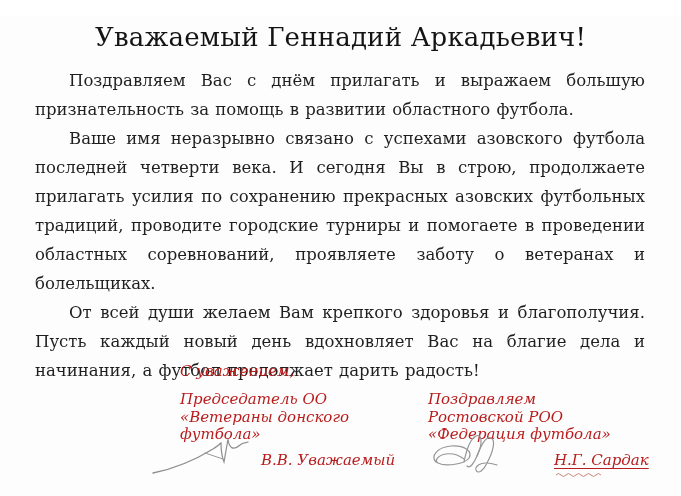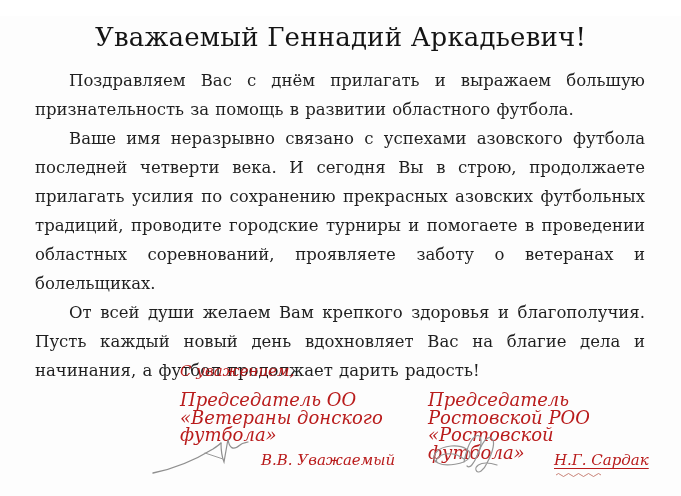--- a/index.html
+++ b/index.html
@@ -46,21 +46,21 @@
   }
   .closing {
     position: absolute;
     left: 180px;
     top: 346px;
     font-size: 15px;
   }
   .position-col {
     position: absolute;
     top: 375px;
-    font-size: 18px;
+    font-size: 15px;
     line-height: 17.5px;
     width: 205px;
   }
   .position-left  { left: 180px; }
   .position-right { left: 428px; }
   .name {
     position: absolute;
     top: 435px;
     font-size: 15px;
     white-space: nowrap;
@@ -88,21 +88,21 @@
   <div class="body-text">
     <p>Поздравляем Вас с днём прилагать и выражаем большую признательность за помощь в развитии областного футбола.</p>
     <p>Ваше имя неразрывно связано с успехами азовского футбола последней четверти века. И сегодня Вы в строю, продолжаете прилагать усилия по сохранению прекрасных азовских футбольных традиций, проводите городские турниры и помогаете в проведении областных соревнований, проявляете заботу о ветеранах и болельщиках.</p>
     <p>От всей души желаем Вам крепкого здоровья и благополучия. Пусть каждый новый день вдохновляет Вас на благие дела и начинания, а футбол продолжает дарить радость!</p>
   </div>
 
   <div class="closing sig-font">С уважением,</div>
 
   <div class="position-col position-left sig-font">Председатель ОО «Ветераны донского футбола»</div>
 
-  <div class="position-col position-right sig-font">Председатель Ростовской РОО «Ростовской футбола»</div>
+  <div class="position-col position-right sig-font">Поздравляем Ростовской РОО «Федерация футбола»</div>
 
   <svg class="handwriting hand-left" width="106" height="52" viewBox="0 0 106 52" fill="none" xmlns="http://www.w3.org/2000/svg">
     <path d="M6,45 C26,41 48,32 66,21 C69,19 72,17 74,15" stroke="#8f8f8f" stroke-width="1.3" stroke-linecap="round" fill="none"></path>
     <path d="M74,15 C74,21 75,29 77,34 L81,11 C82,20 86,23 93,17 C96,14 99,15 101,14" stroke="#8f8f8f" stroke-width="1.2" stroke-linecap="round" fill="none"></path>
     <path d="M58,25 C64,27 70,29 76,31" stroke="#9a9a9a" stroke-width="1" stroke-linecap="round" fill="none"></path>
   </svg>
 
   <div class="name name-left sig-font">В.В. Уважаемый</div>
 
   <svg class="handwriting hand-right" width="80" height="50" viewBox="0 0 80 50" fill="none" xmlns="http://www.w3.org/2000/svg">

